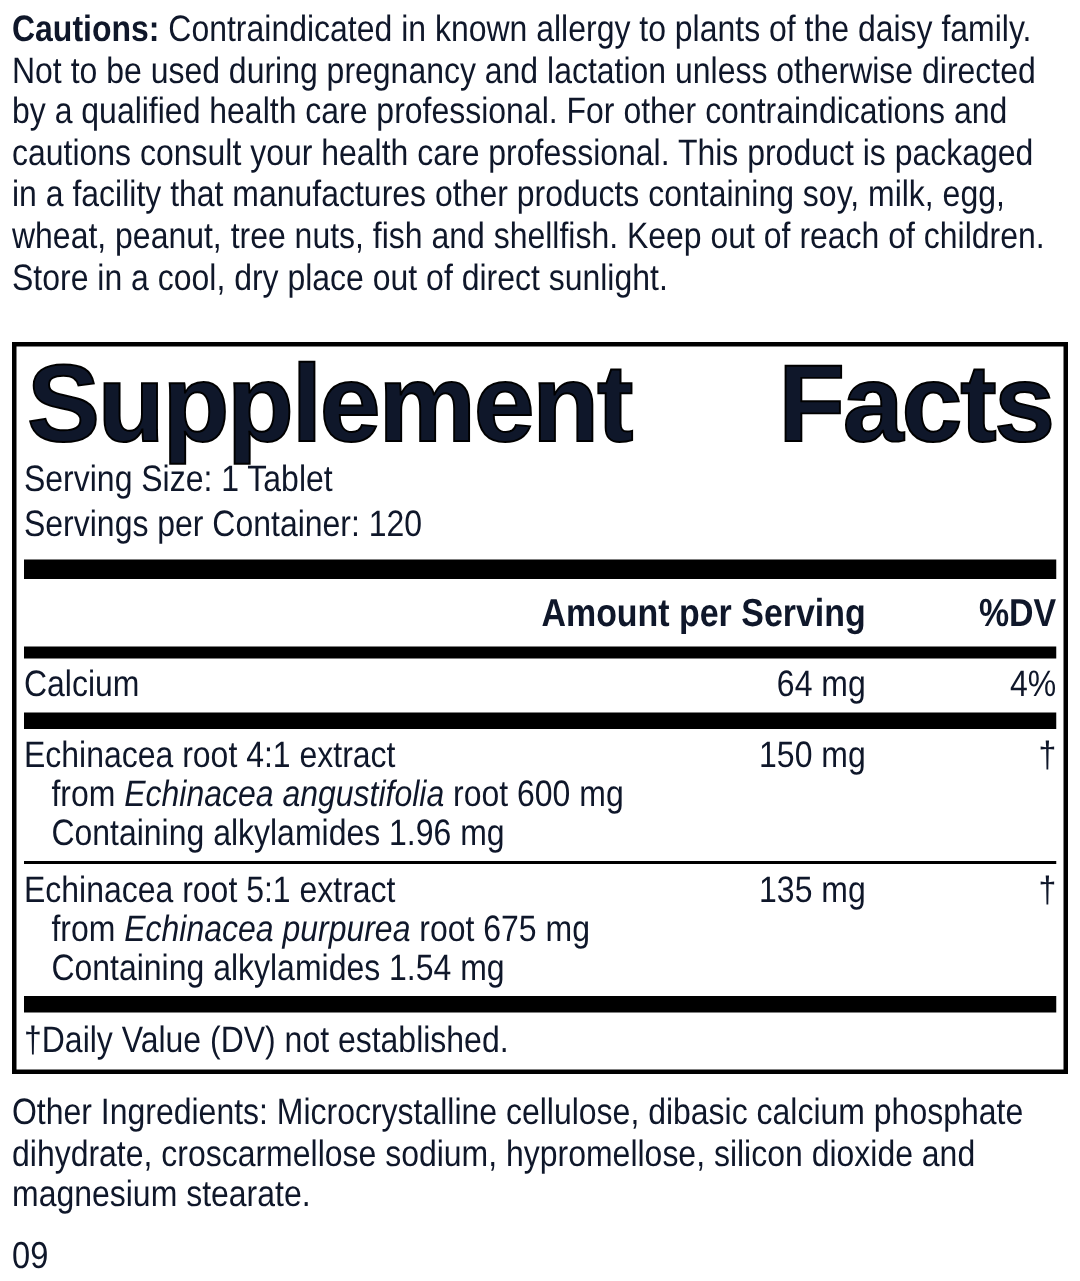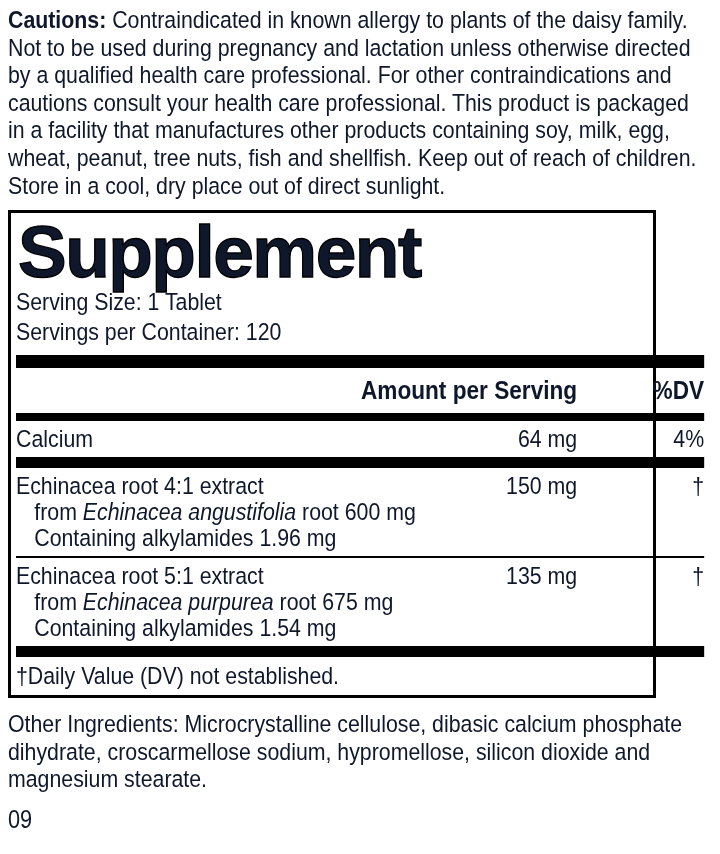--- a/index.html
+++ b/index.html
@@ -16,22 +16,22 @@
   .cond { transform:scaleX(0.87); transform-origin:0 0; }
   .ws { white-space:pre-line; }
 
   .cautions {
     width:809px;
     font-size:24.5px; line-height:27.6px;
   }
   .cautions .lbl { font-weight:bold; }
 
   .sf-box {
-    margin-top:11px;
-    width:648px;
+    margin-top:29px;
+    width:704px;
     border:3px solid #000;
     padding:0 5px;
     background:#fff;
   }
   .sf-title {
     display:flex; justify-content:space-between; align-items:baseline;
     font-weight:bold;
     font-size:73px; line-height:64px;
     letter-spacing:-1.5px;
     -webkit-text-stroke:1.3px #000;
@@ -83,20 +83,21 @@
 by a qualified health care professional. For other contraindications and
 cautions consult your health care professional. This product is packaged
 in a facility that manufactures other products containing soy, milk, egg,
 wheat, peanut, tree nuts, fish and shellfish. Keep out of reach of children.
 Store in a cool, dry place out of direct sunlight.</span></p>
 
   <div class="sf-box">
 
     <div class="sf-title">
       <span>Supplement</span>
+      <span>Facts</span>
     </div>
 
     <div class="sf-body">
       <div class="meta-line">Serving Size: 1 Tablet</div>
       <div class="meta-line">Servings per Container: 120</div>
 
       <div class="bar-a"></div>
 
       <div class="hdr">
         <span class="spacer"></span>

